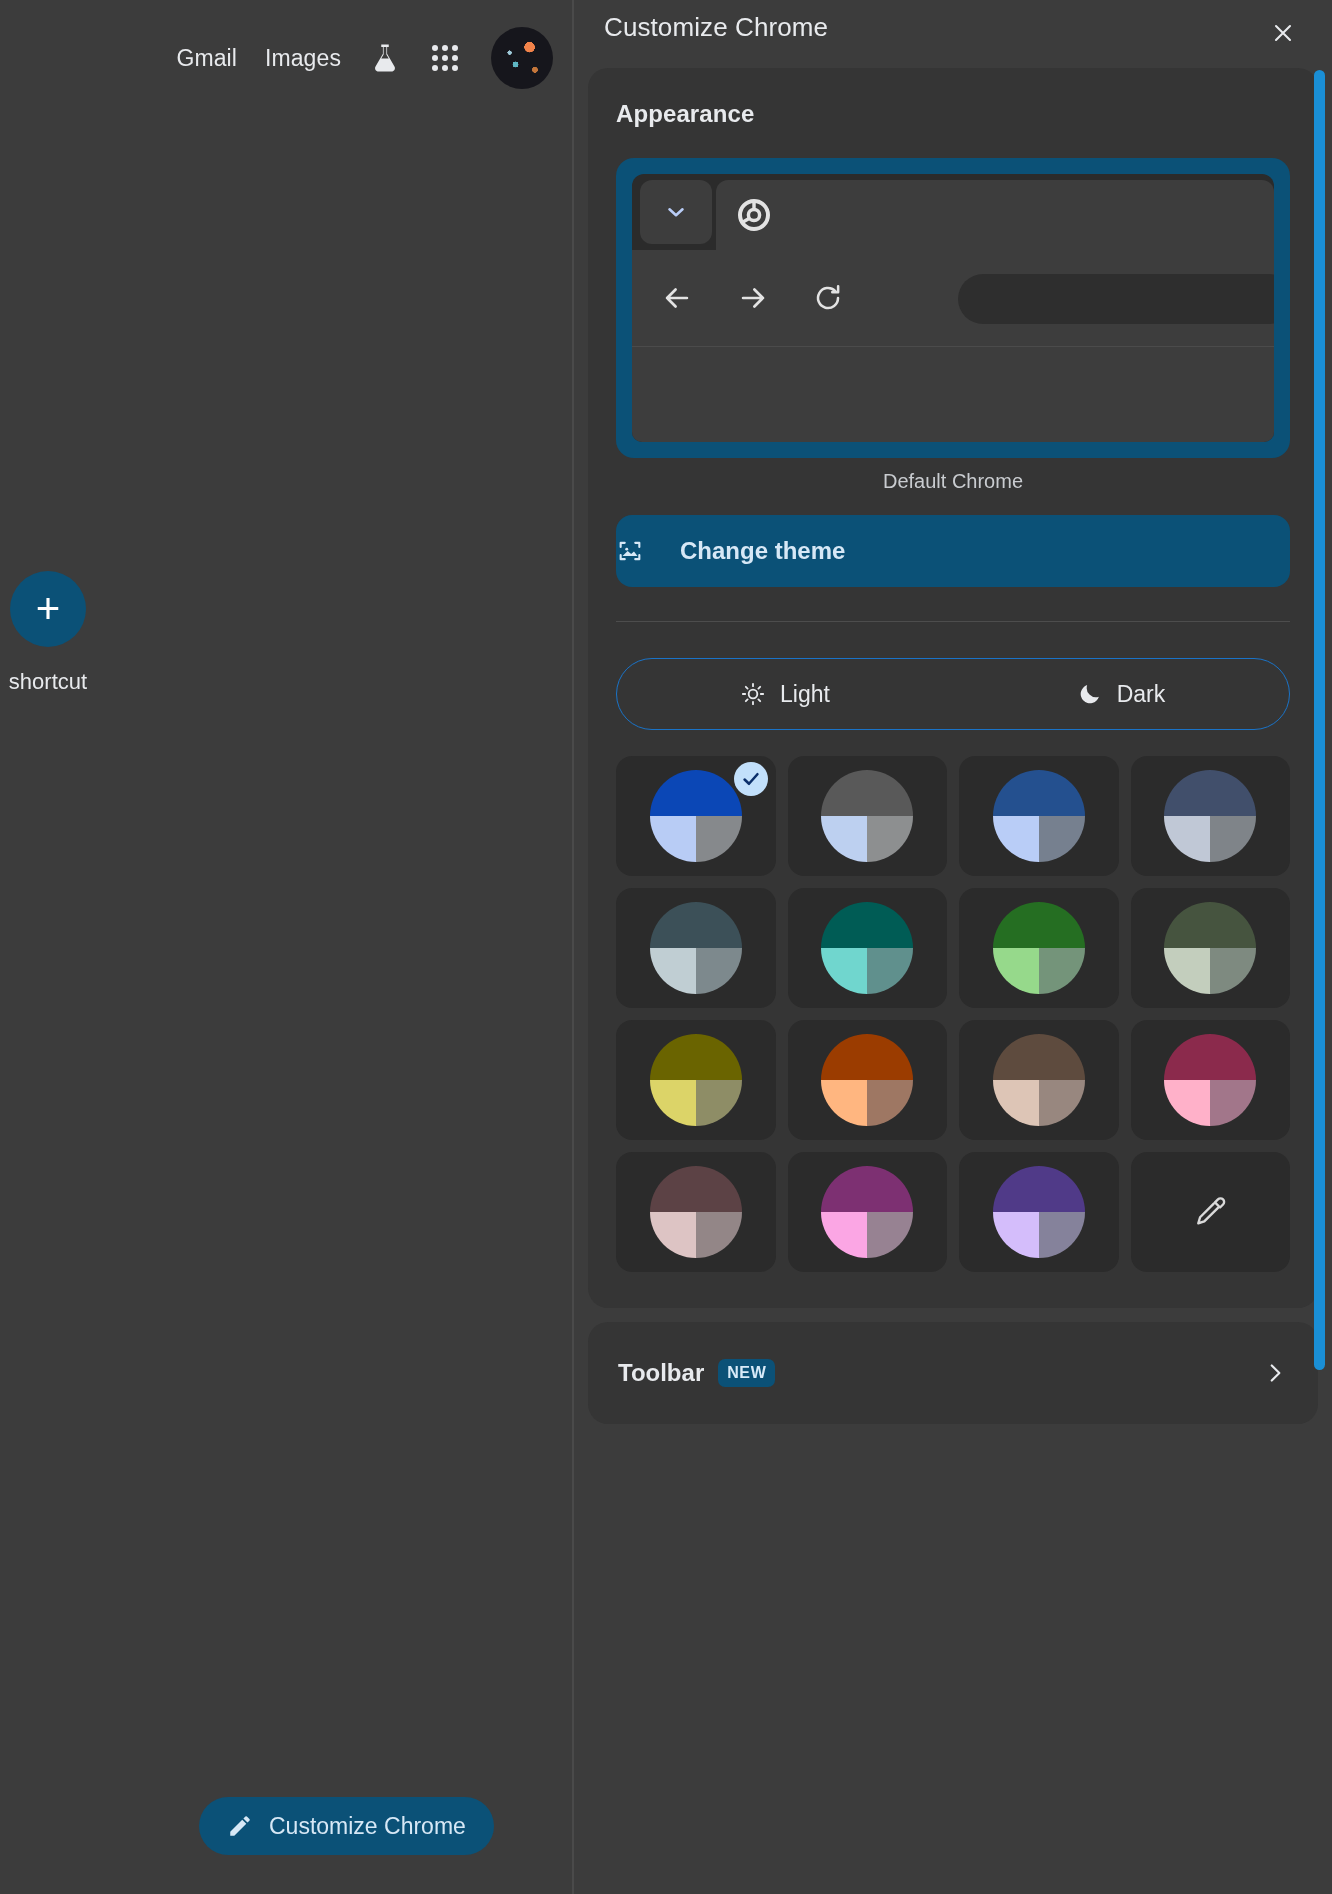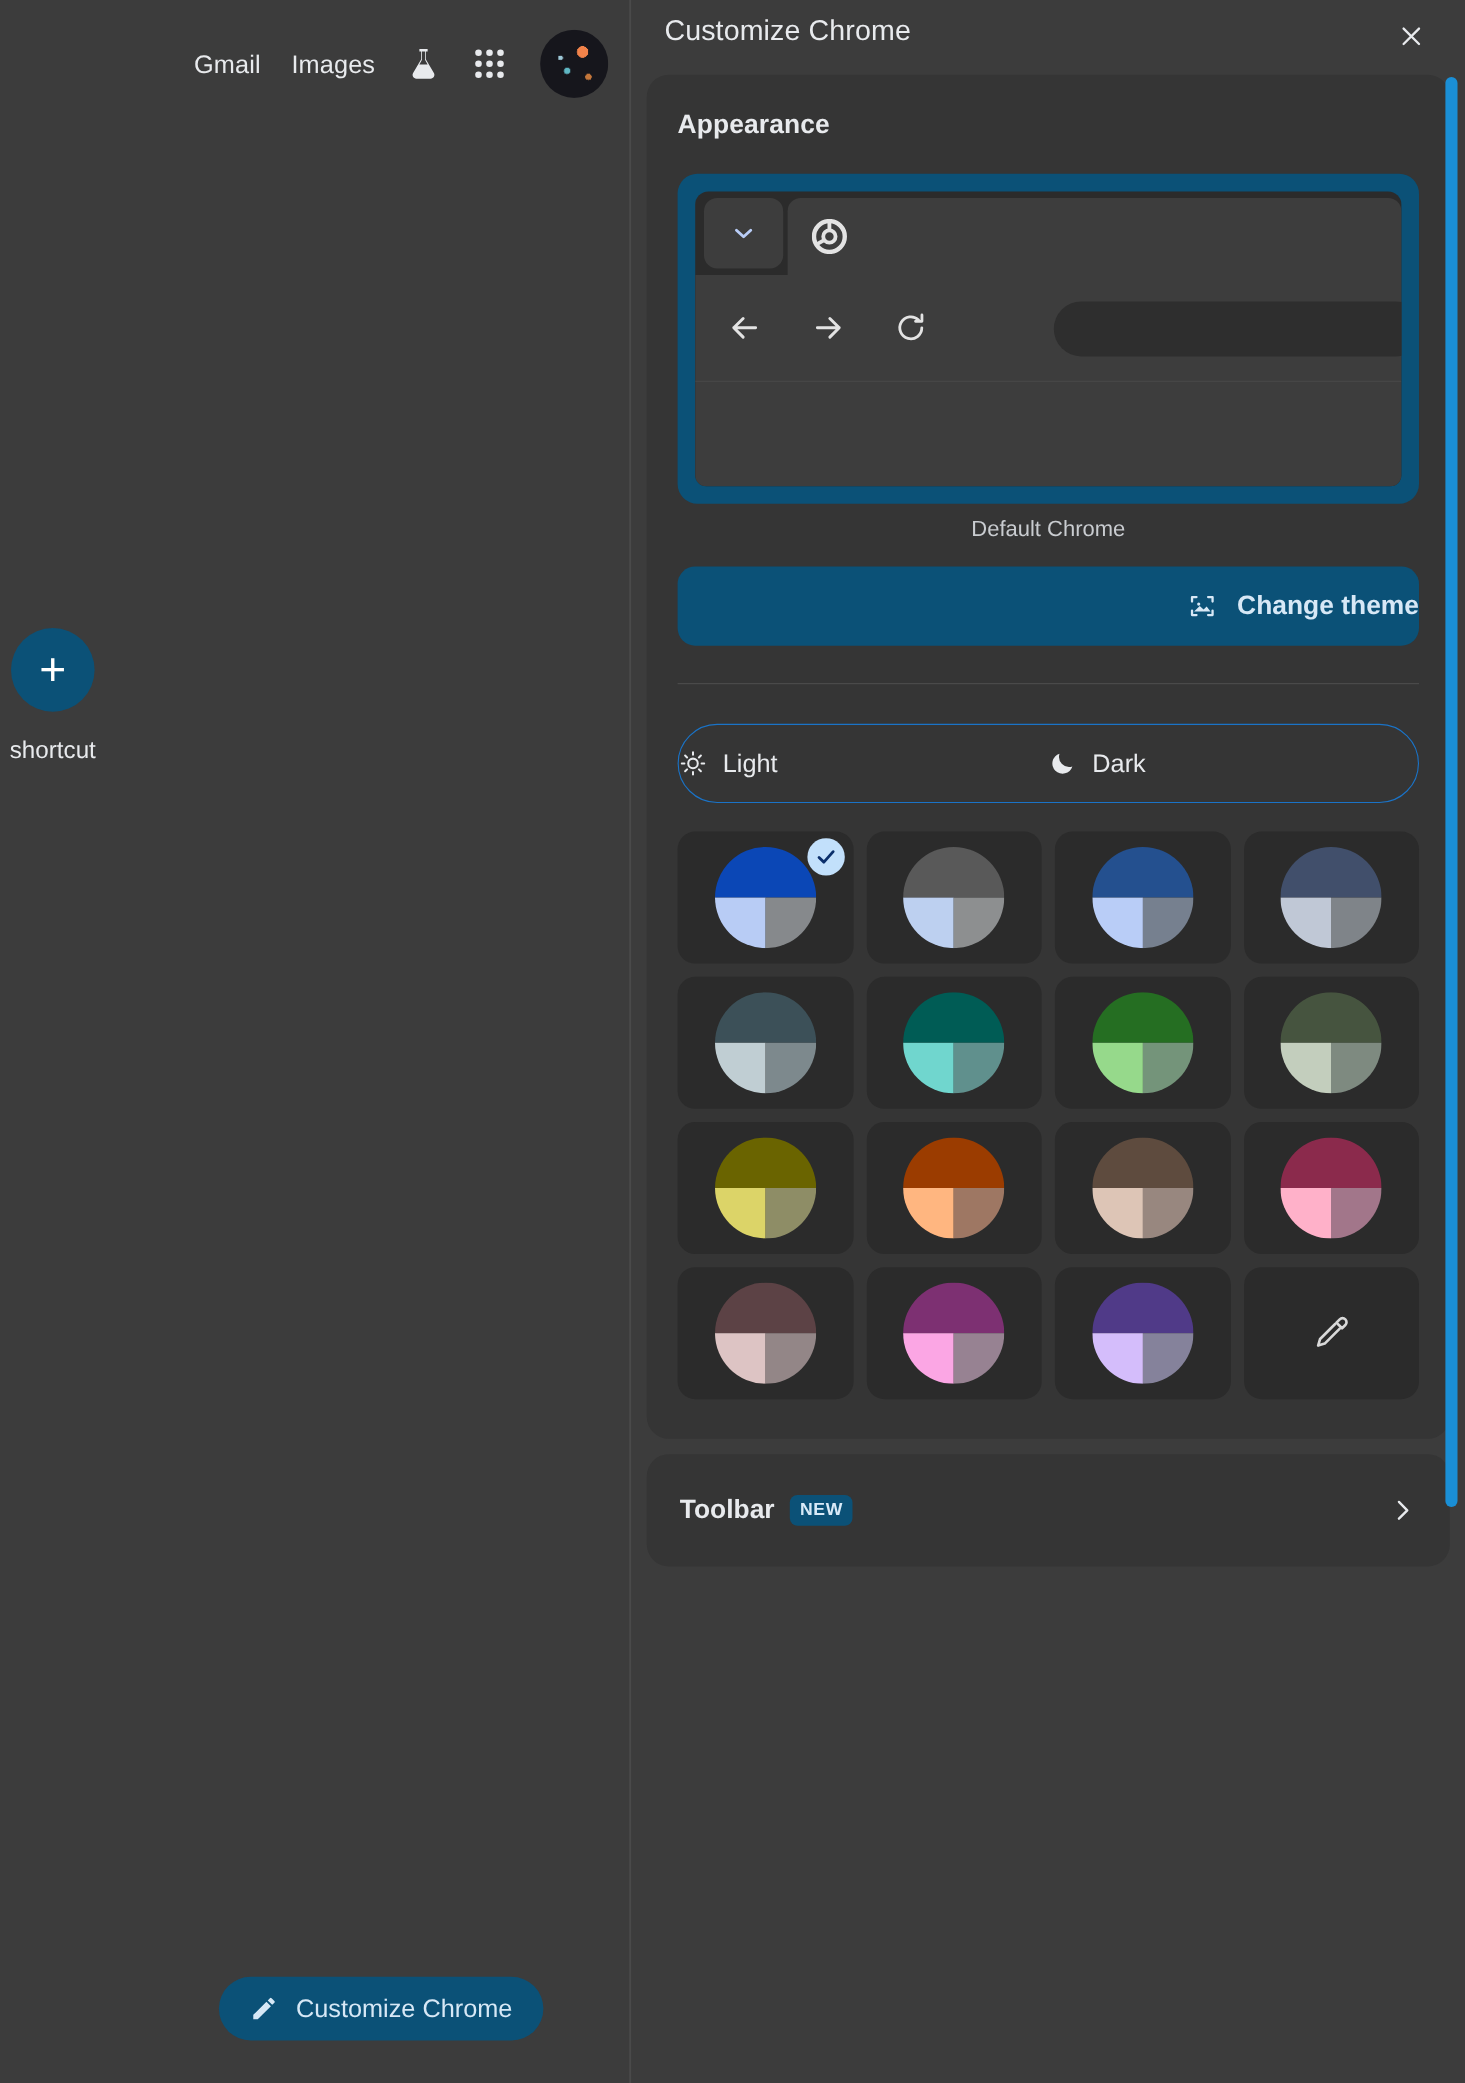--- a/index.html
+++ b/index.html
@@ -144,34 +144,34 @@
   .preview-content {
     position: absolute; left: 0; top: 172px; right: 0; bottom: 0;
     background: #3d3d3d; border-top: 1px solid #4b4b4b;
   }
 
   .theme-name { margin-top: 12px; text-align: center; color: #c9ccd0; font-size: 20px; }
 
   .change-theme-btn {
     margin-top: 22px; width: 100%; height: 72px;
     background: #0b5177; border: none; border-radius: 16px;
-    display: flex; align-items: center; justify-content: flex-end; gap: 18px;
+    display: flex; align-items: center; justify-content: flex-start; gap: 36px;
     cursor: pointer;
   }
   .change-theme-btn .label { color: #d7e8f6; font-size: 24px; font-weight: 700; }
 
   .hr { height: 1px; background: #4d4d4d; margin: 34px 0 0 0; }
 
   
   .segmented {
     margin-top: 36px; height: 72px; border: 1px solid #1a73c7; border-radius: 36px;
     display: flex; align-items: center; position: relative; overflow: hidden;
   }
   .seg {
-    flex: 1; height: 72px; display: flex; align-items: center; 
+    flex: 1; height: 72px; display: flex; align-items: center; justify-content: center;
     gap: 14px; cursor: pointer; color: #e8eaed; font-size: 23px; background: transparent;
     border: none; font-family: inherit;
   }
   .seg.selected {
     background: #a8c7fa; color: #062e6f; border-radius: 36px; font-weight: 700;
   }
   .seg.selected .seg-label { color: #062e6f; }
 
   
   .swatch-grid {

